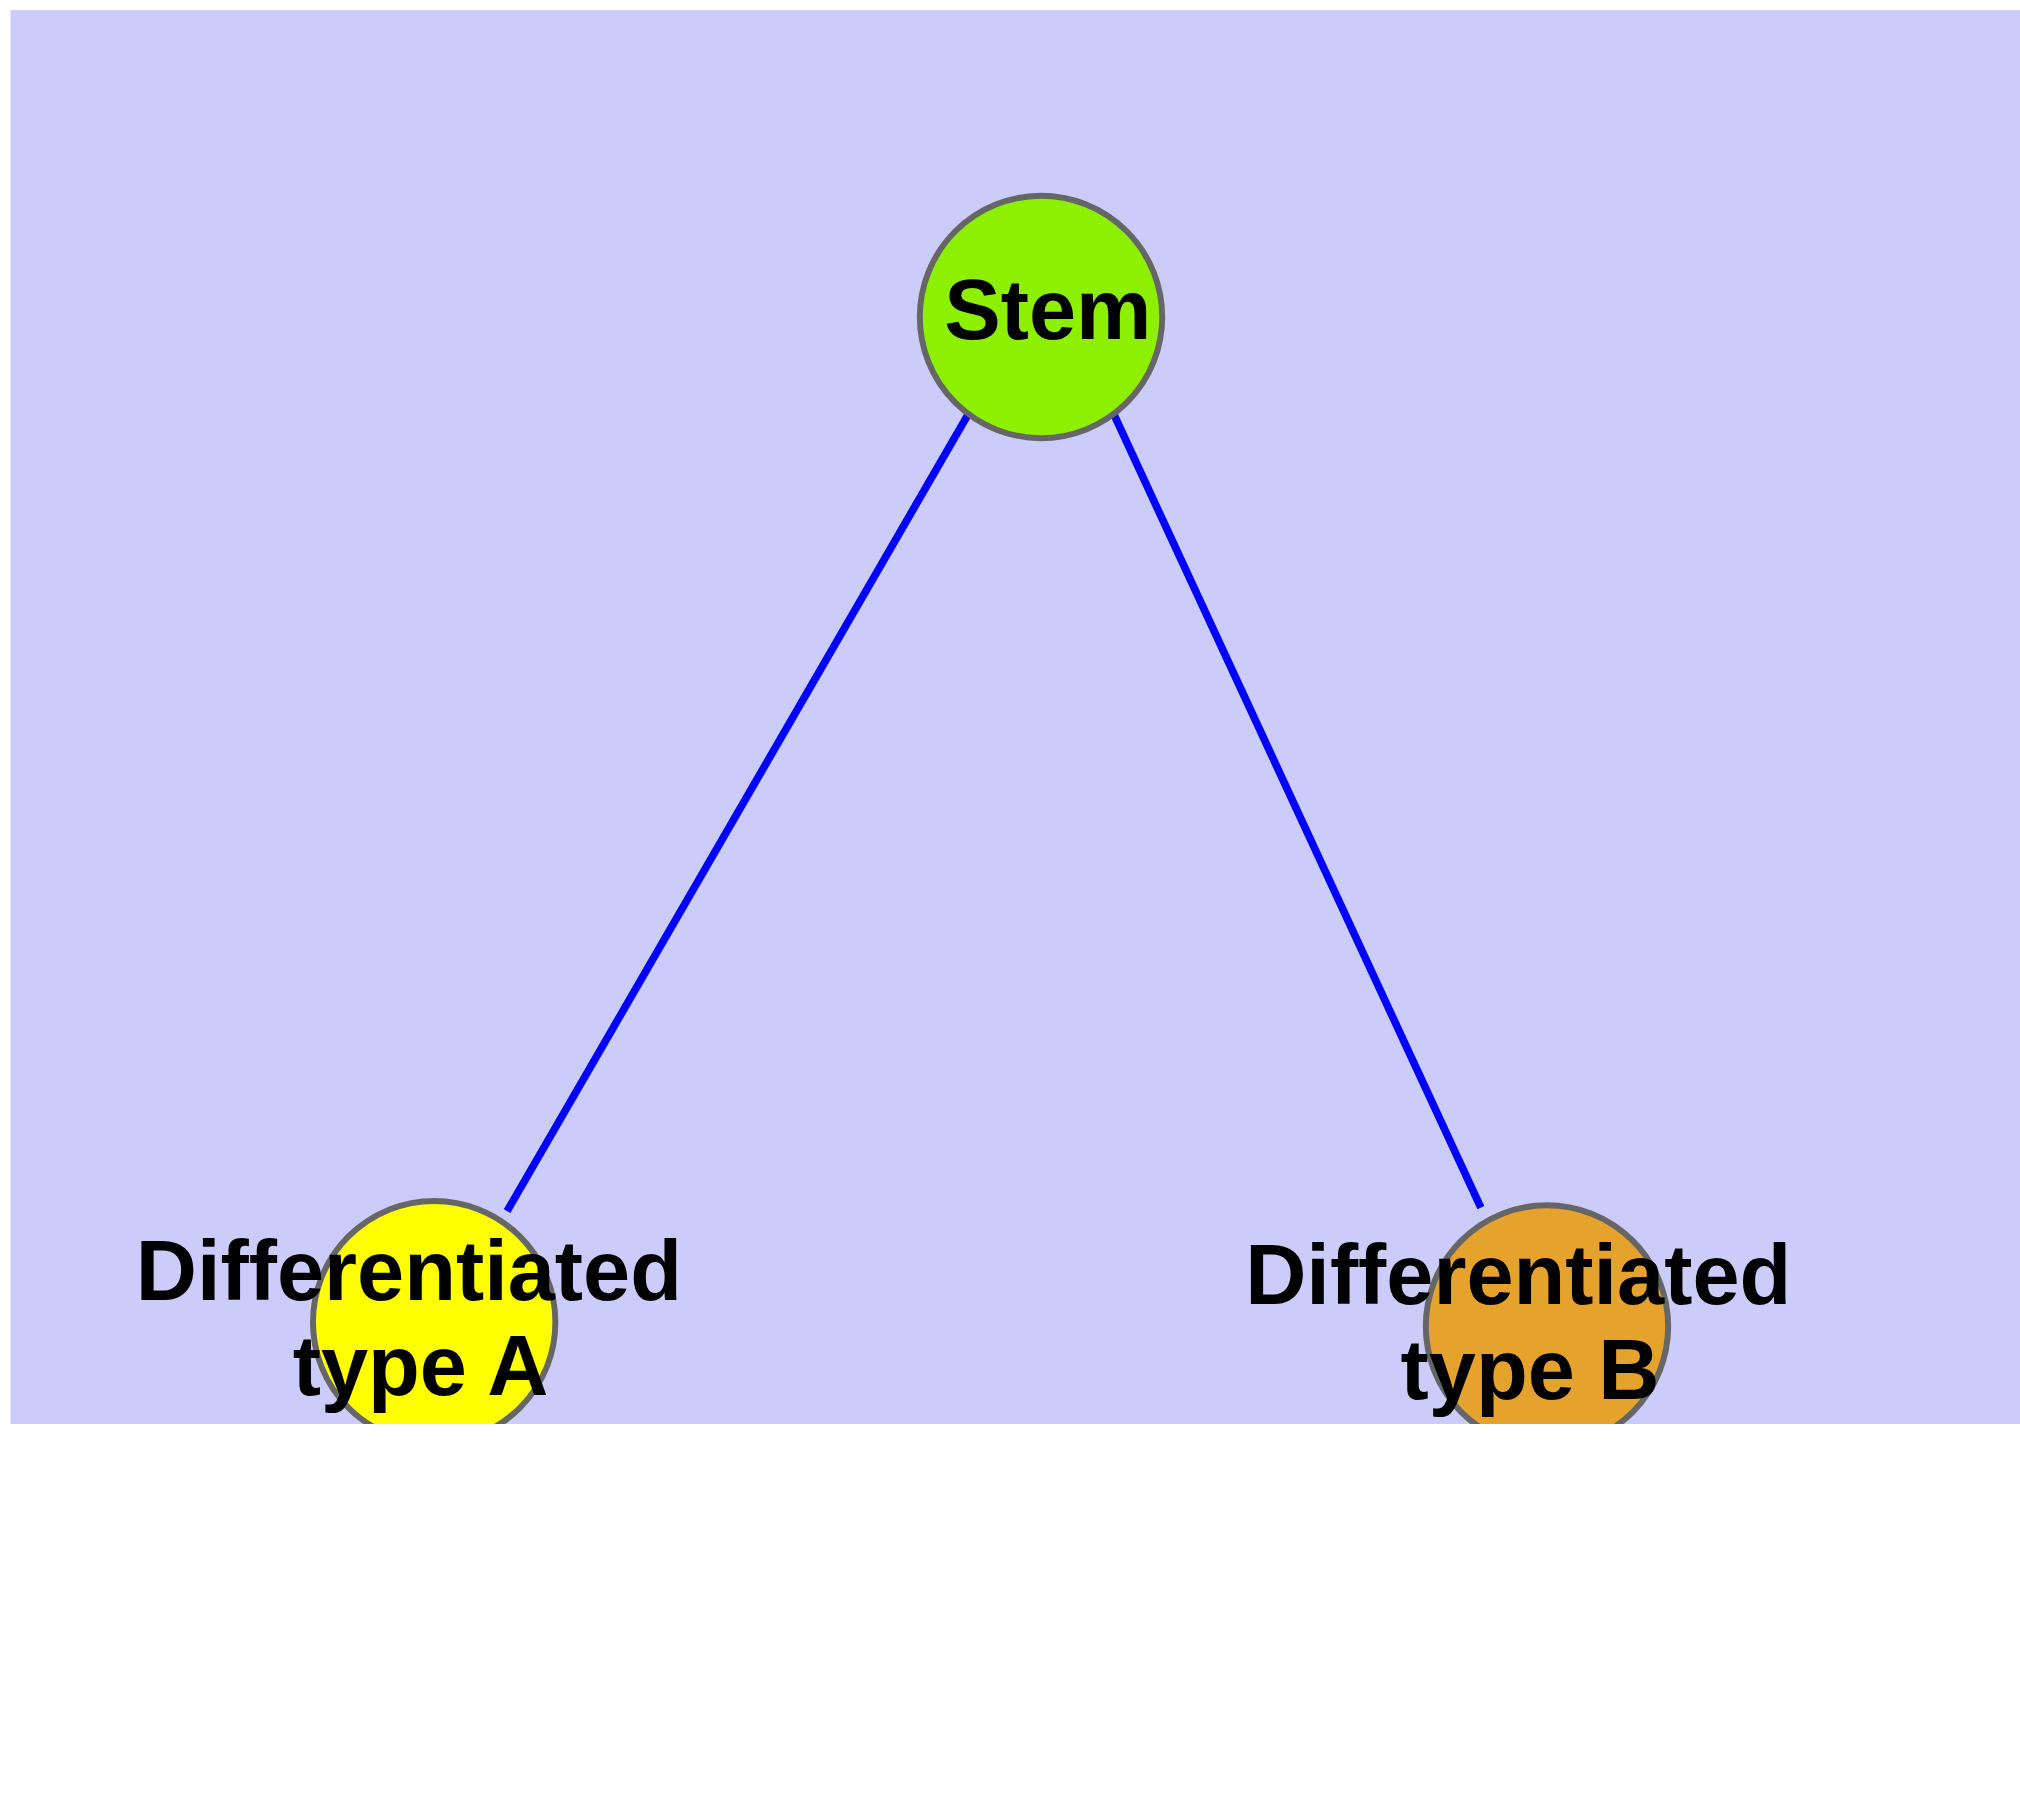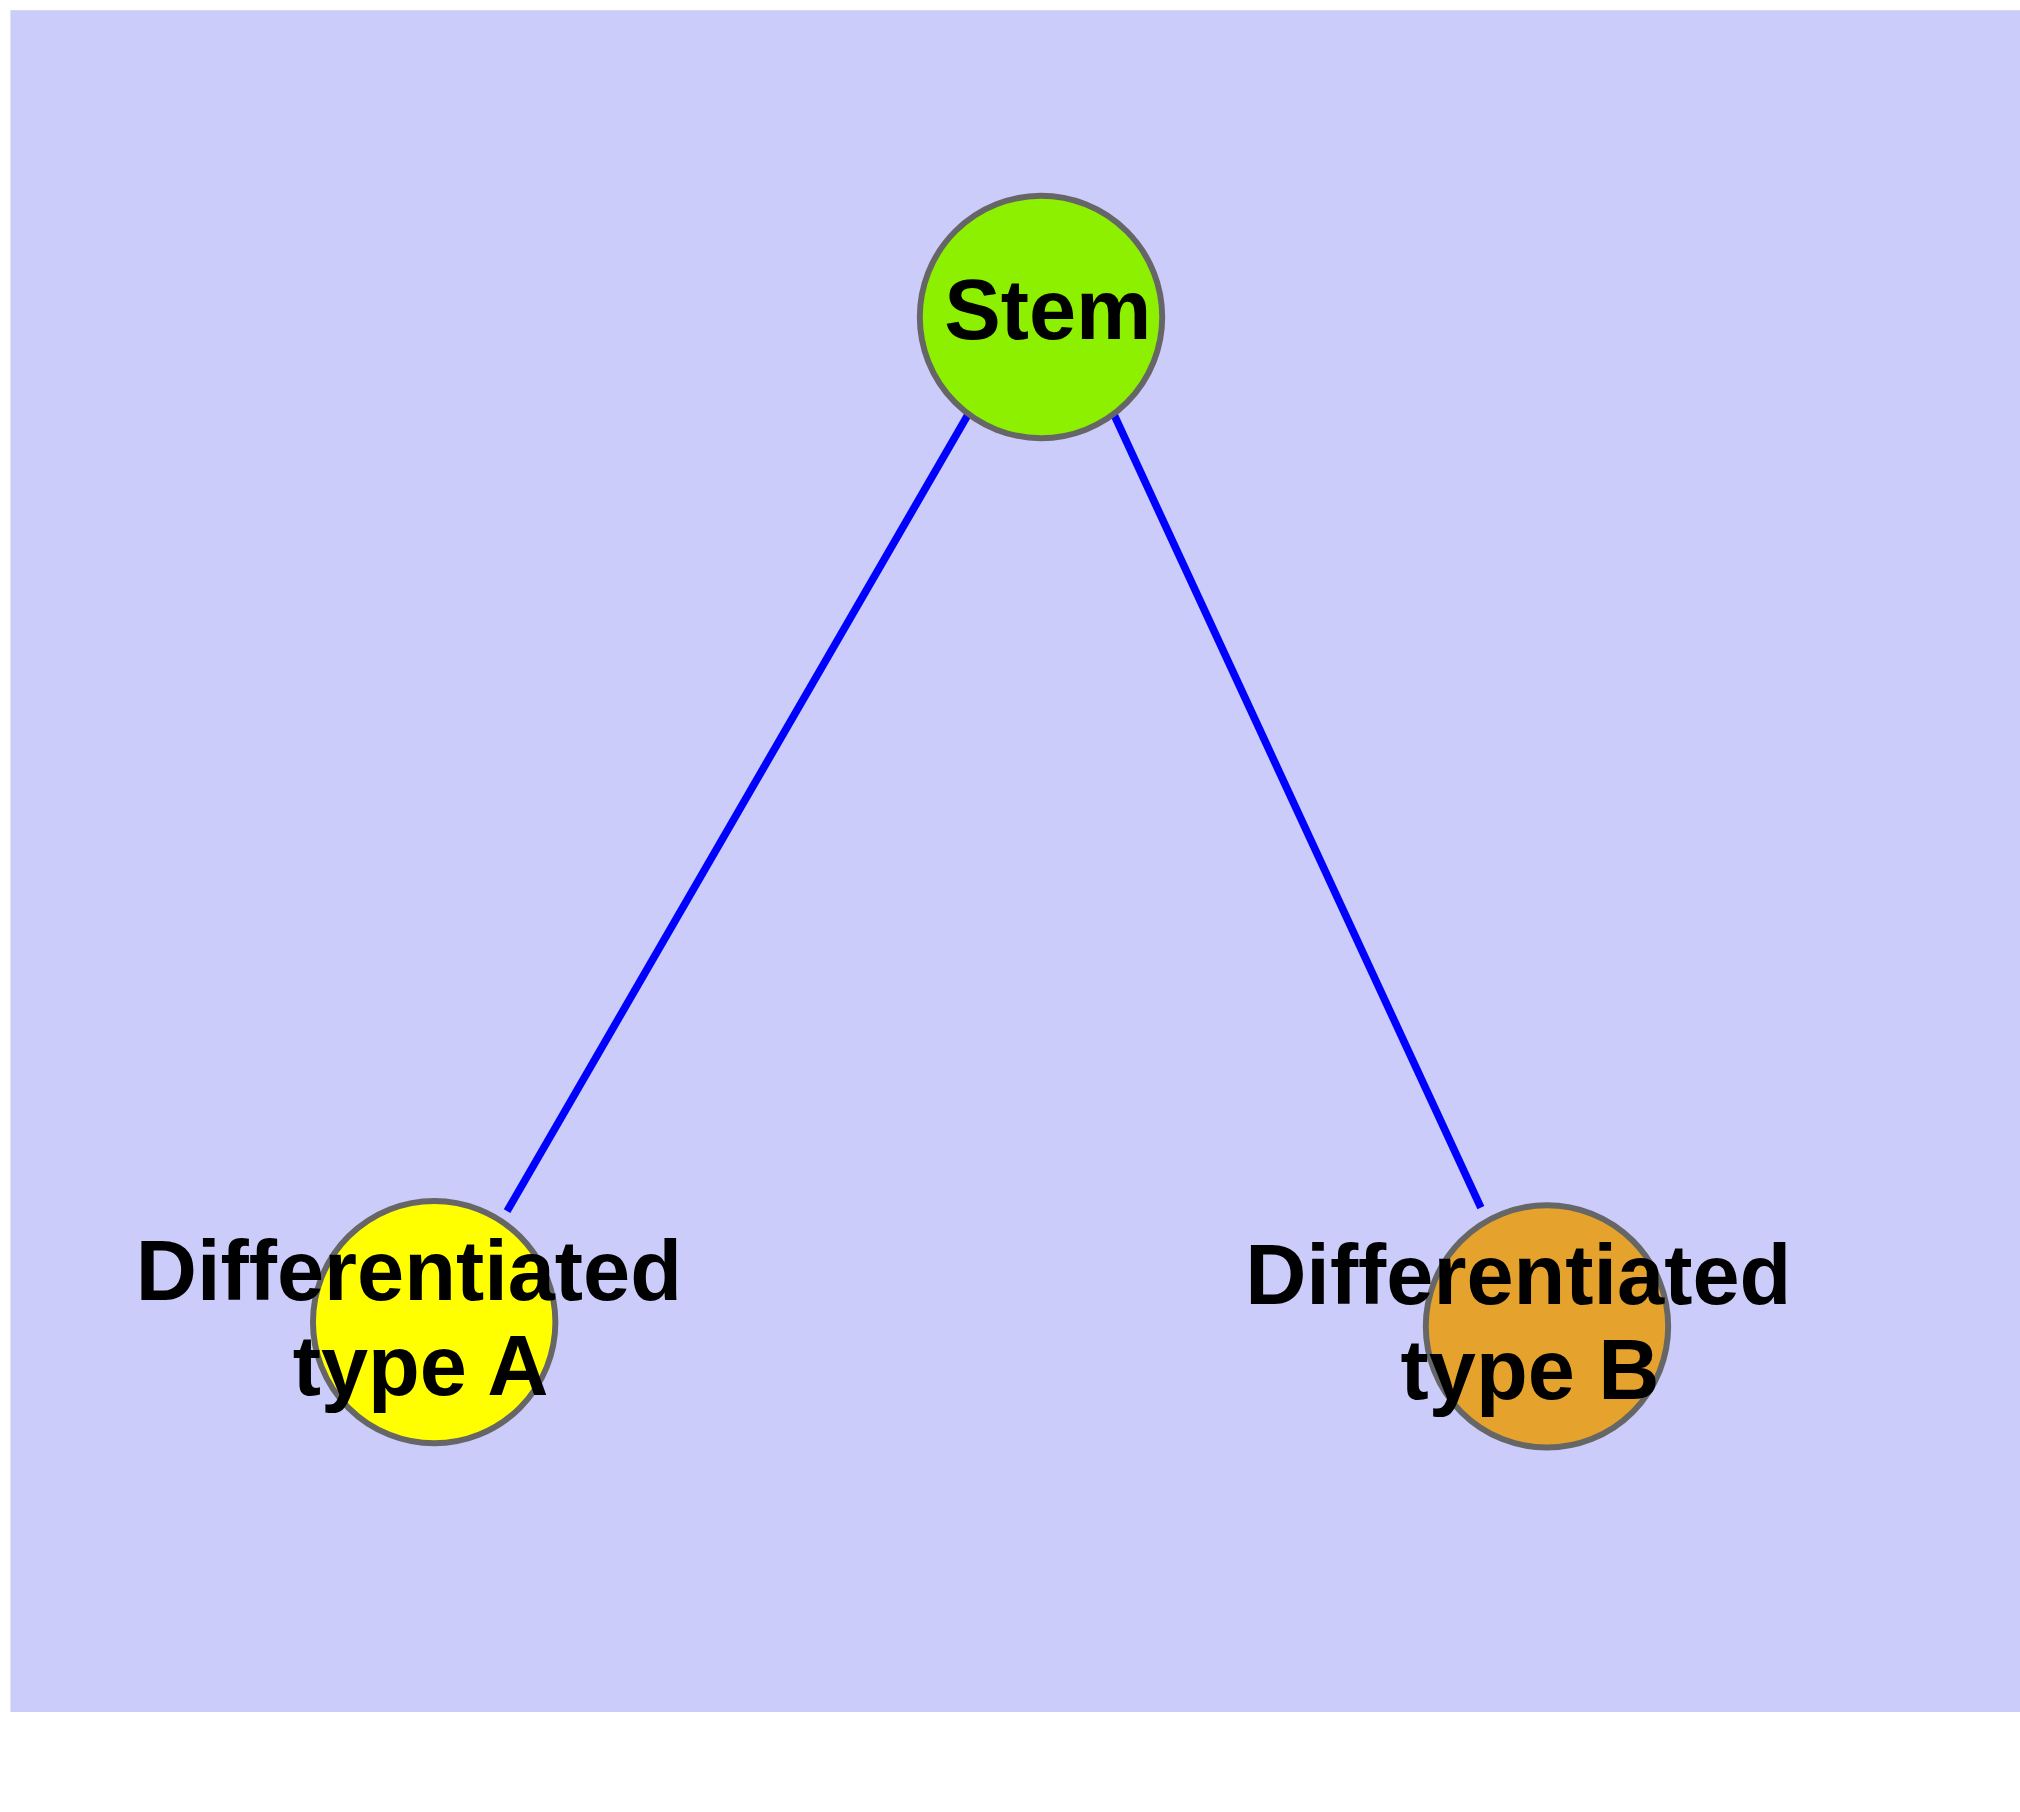--- a/index.html
+++ b/index.html
@@ -27,21 +27,21 @@
     font-family: "Liberation Sans", sans-serif;
     font-weight: bold;
     fill: #000000;
     text-anchor: middle;
     dominant-baseline: middle;
   }
 </style>
 </head>
 <body>
 
-<div id="canvas" style="width: 2021px; height: 1712px; background: rgb(255, 255, 255);">
+<div id="canvas" style="width: 2021px; height: 1424px; background: rgb(255, 255, 255);">
   <svg id="graph-svg" viewBox="0 0 2384 2138" xmlns="http://www.w3.org/2000/svg">
 
     <rect id="bg-rect" x="12" y="12" width="2372" height="2126" fill="#ccccfa"></rect>
 
     <g>
       <line id="edge-0" x1="1142" y1="489" x2="598" y2="1429" stroke="#0000ff" stroke-width="9" stroke-linecap="butt"></line>
       <line id="edge-1" x1="1314" y1="489" x2="1747" y2="1425" stroke="#0000ff" stroke-width="9" stroke-linecap="butt"></line>
     </g>
 
     <g>

